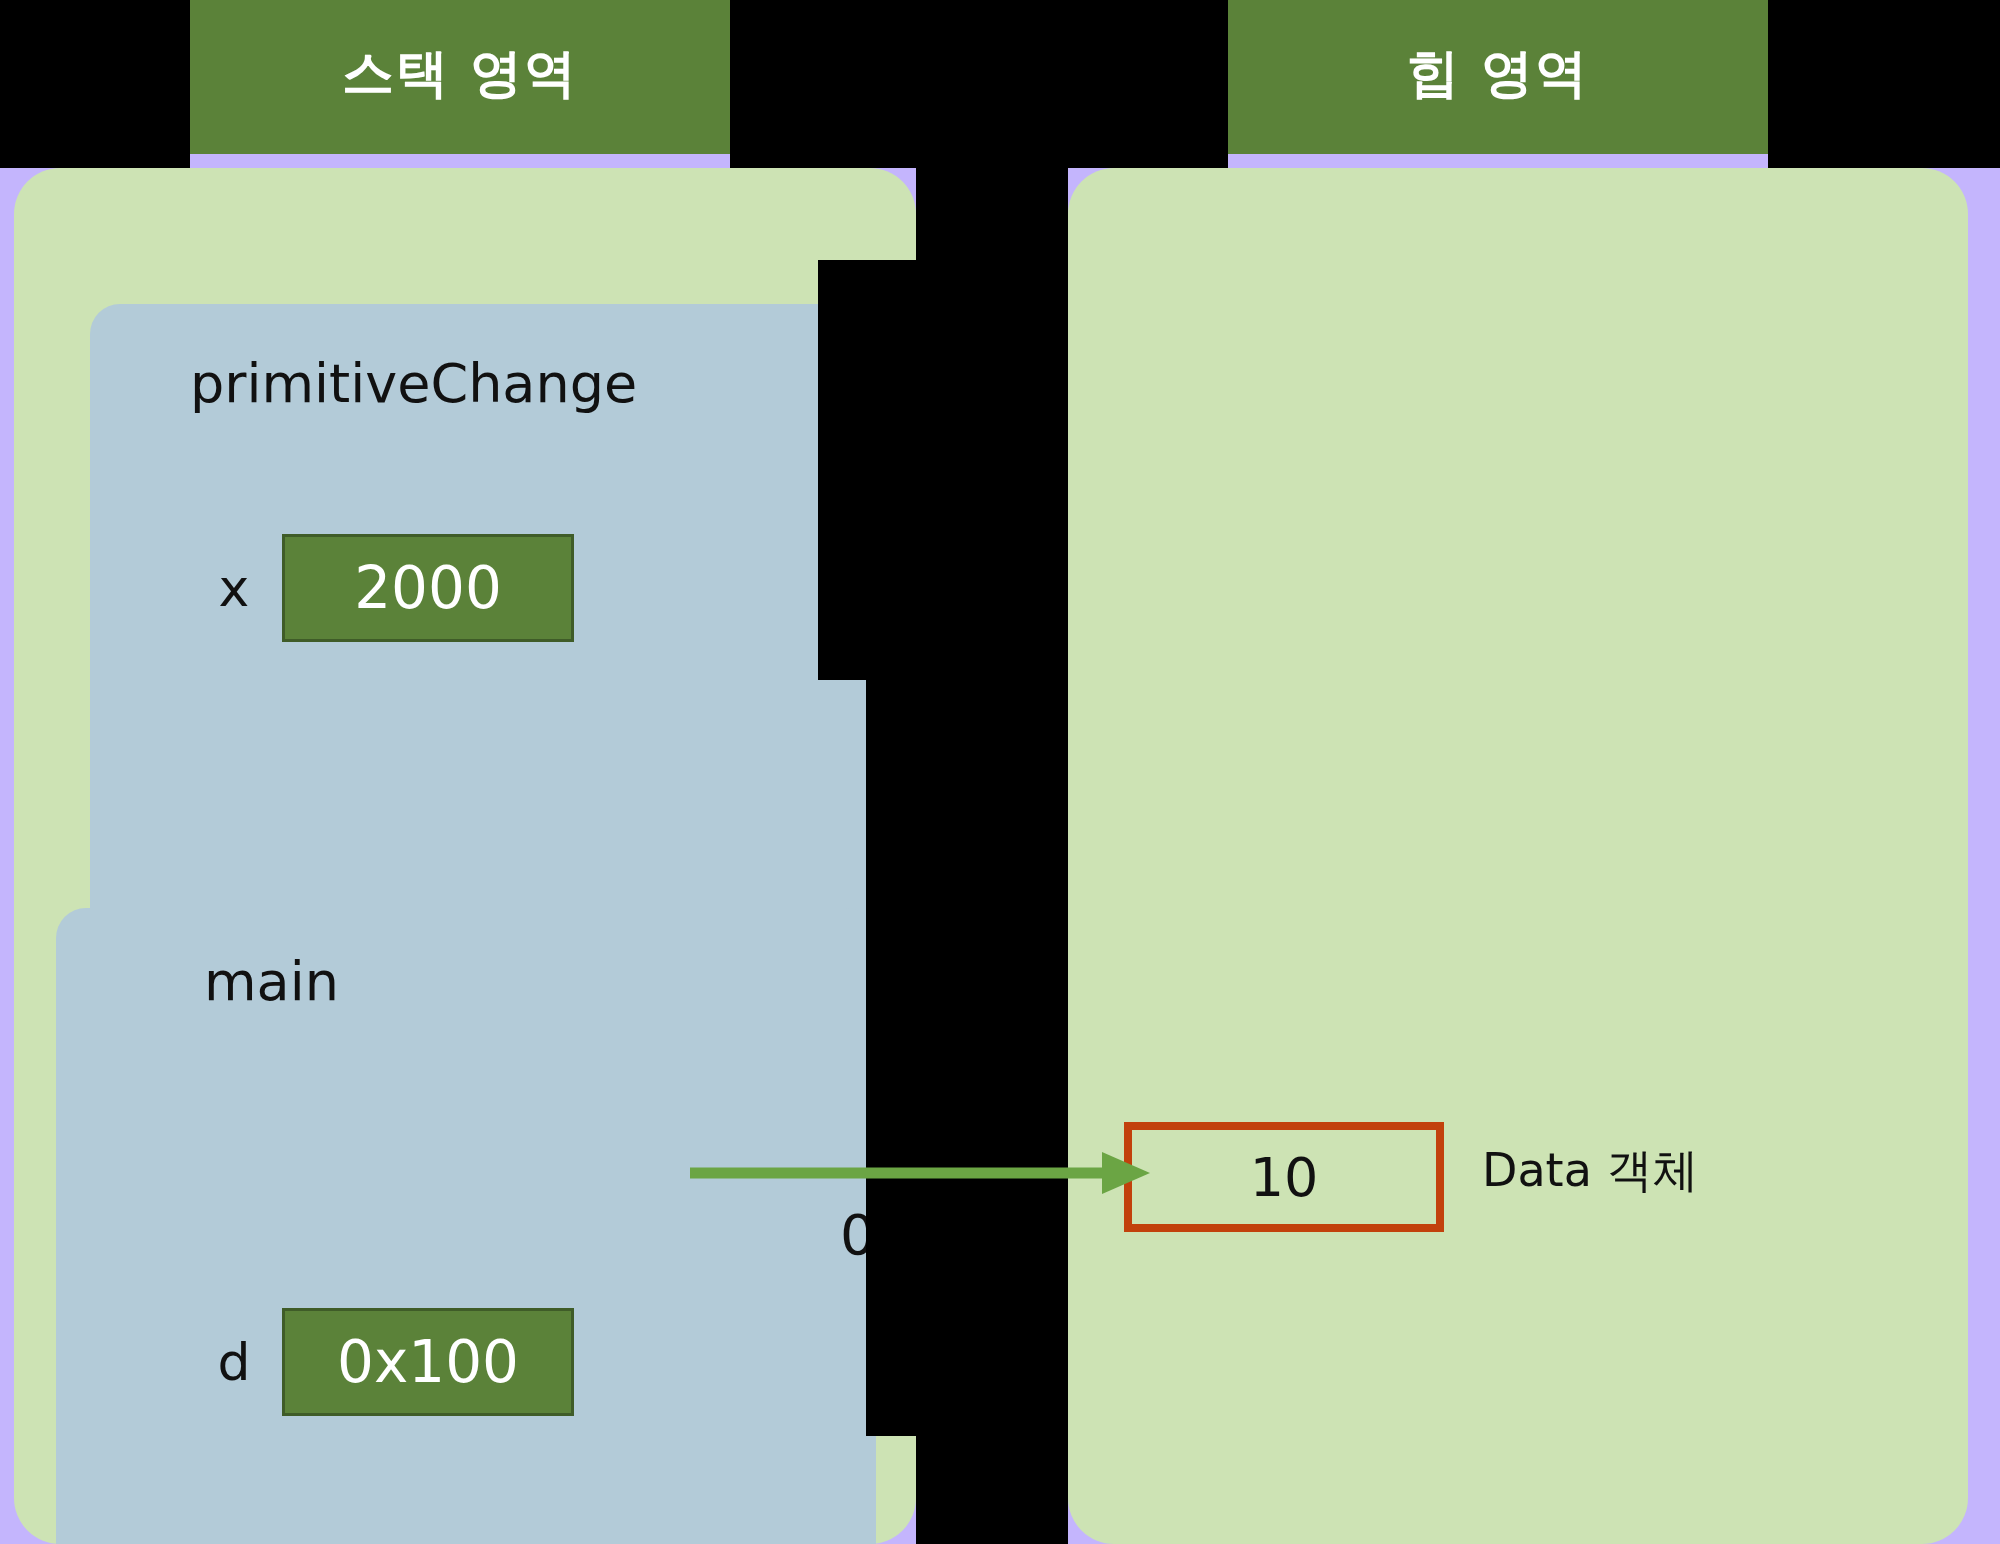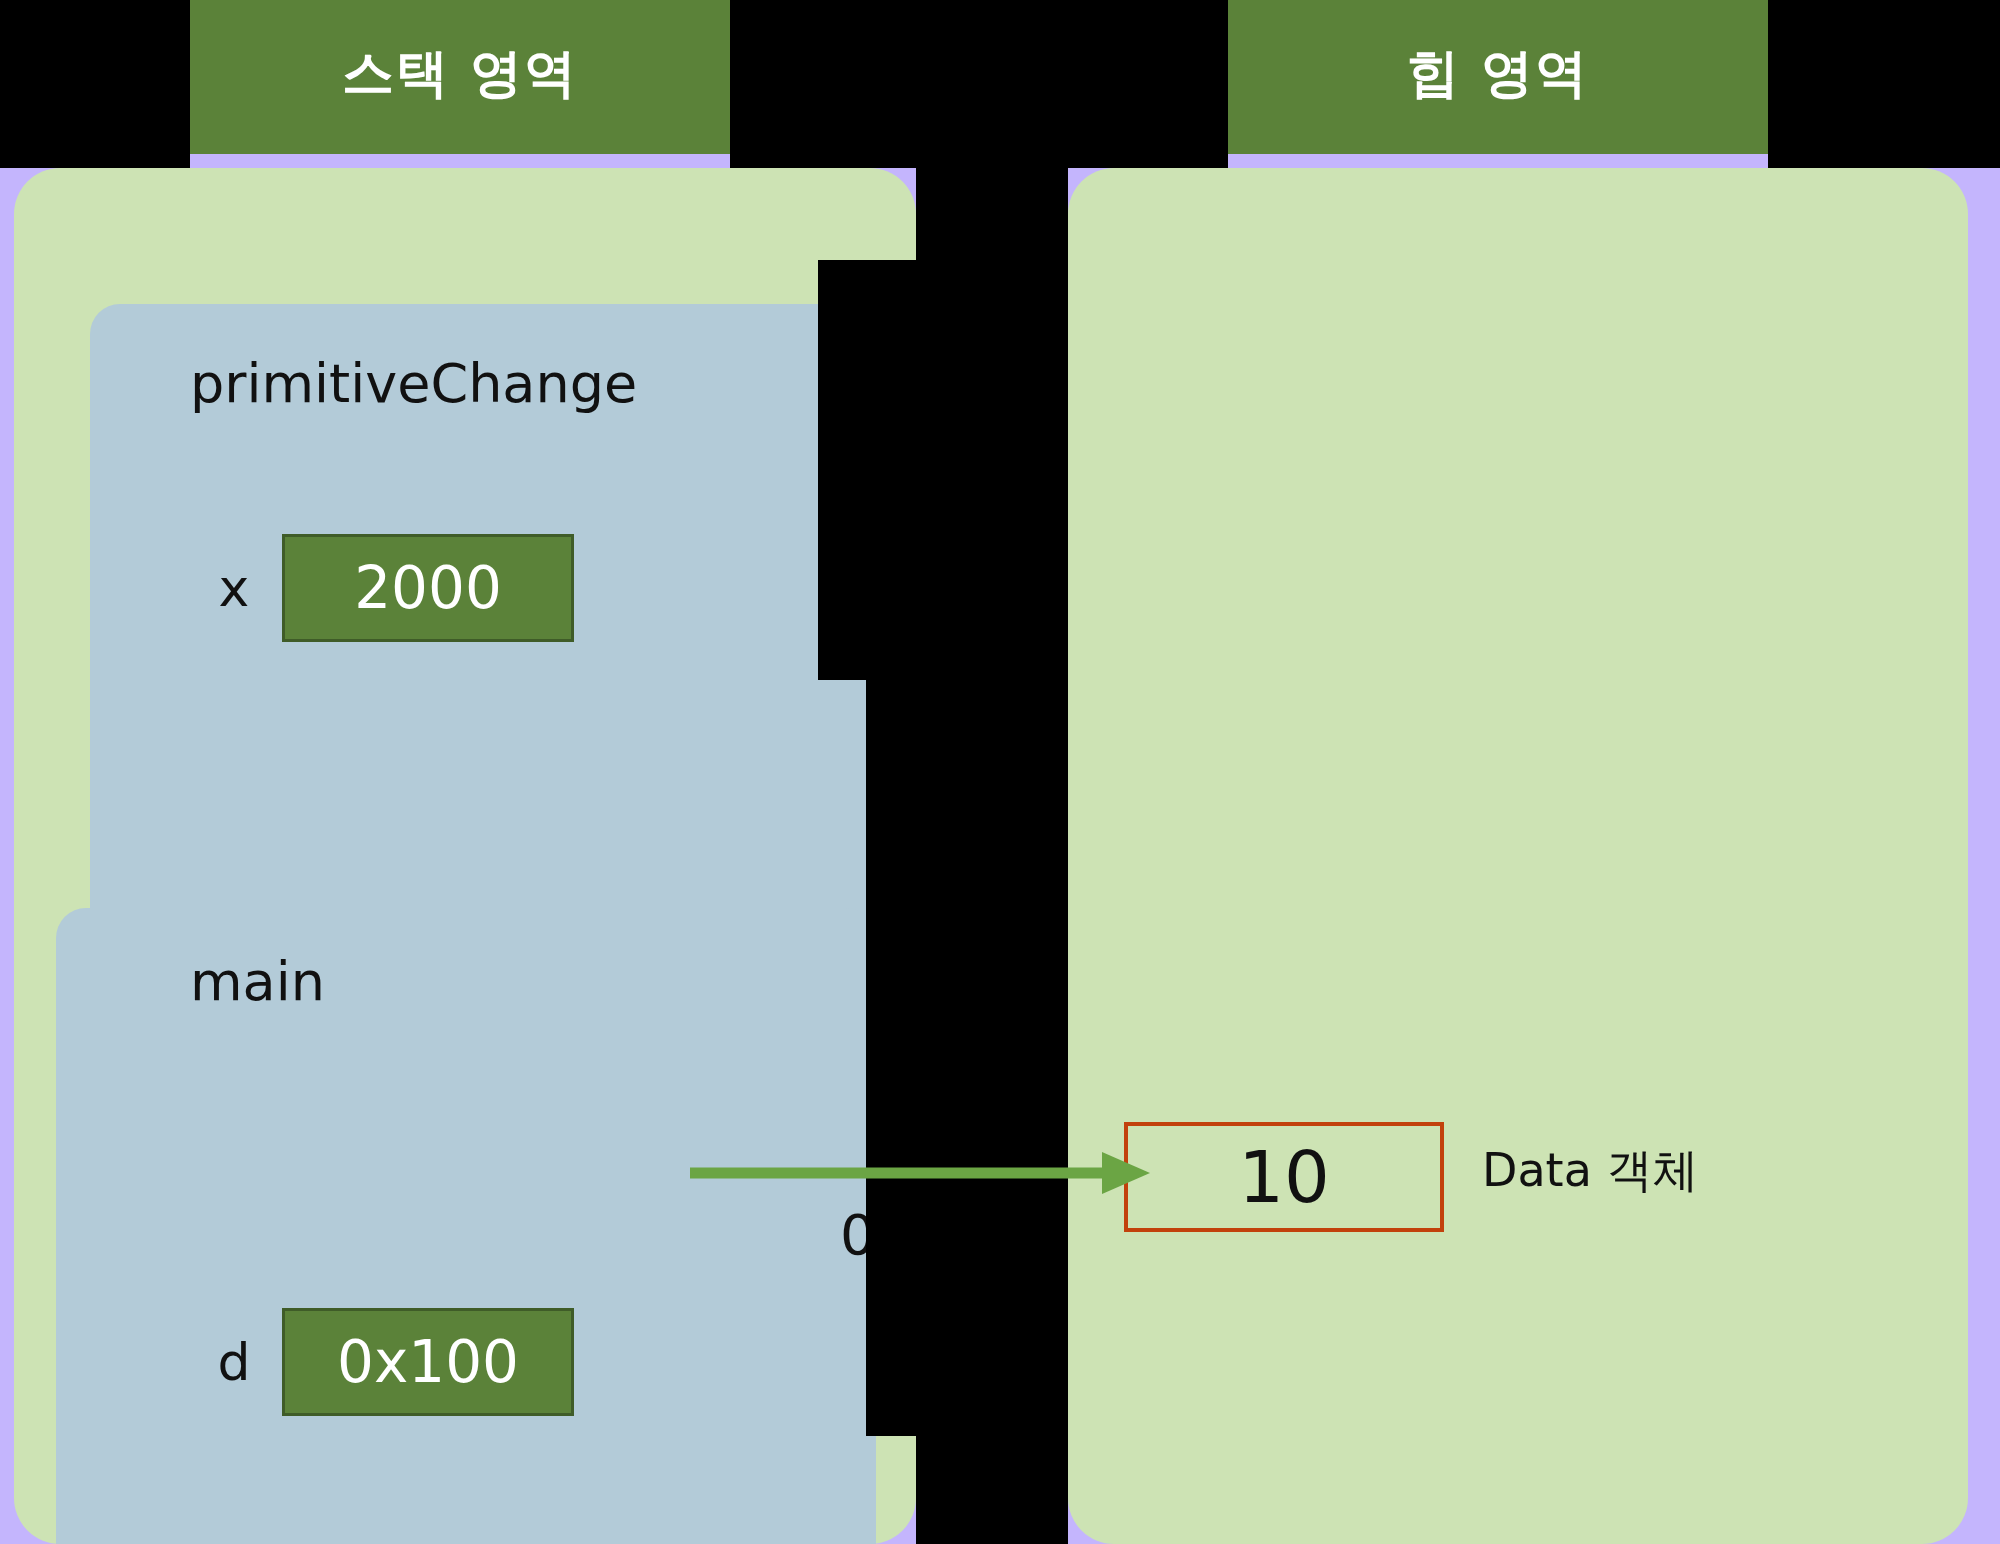--- a/index.html
+++ b/index.html
@@ -89,21 +89,21 @@
     position: absolute;
     font-size: 54px;
     color: #111111;
     white-space: nowrap;
   }
   #frame-primitivechange .frame-title {
     left: 100px;
     top: 48px;
   }
   #frame-main .frame-title {
-    left: 134px;
+    left: 148px;
     top: 42px;
   }
 
   
   .var-row {
     position: absolute;
     display: flex;
     align-items: center;
   }
   #var-x { left: 96px; top: 230px; }
@@ -155,26 +155,26 @@
   }
 
   
   #heap-object-box {
     position: absolute;
     left: 1124px;
     top: 1122px;
     width: 320px;
     height: 110px;
     background: #cde3b4;
-    border: 4px solid #c2410c;
+    border: 8px solid #c2410c;
     box-sizing: border-box;
     display: flex;
     align-items: center;
     justify-content: center;
-    font-size: 72px;
+    font-size: 54px;
     color: #111111;
     z-index: 14;
   }
   #heap-object-label {
     position: absolute;
     left: 1482px;
     top: 1140px;
     font-size: 46px;
     color: #111111;
     white-space: nowrap;

